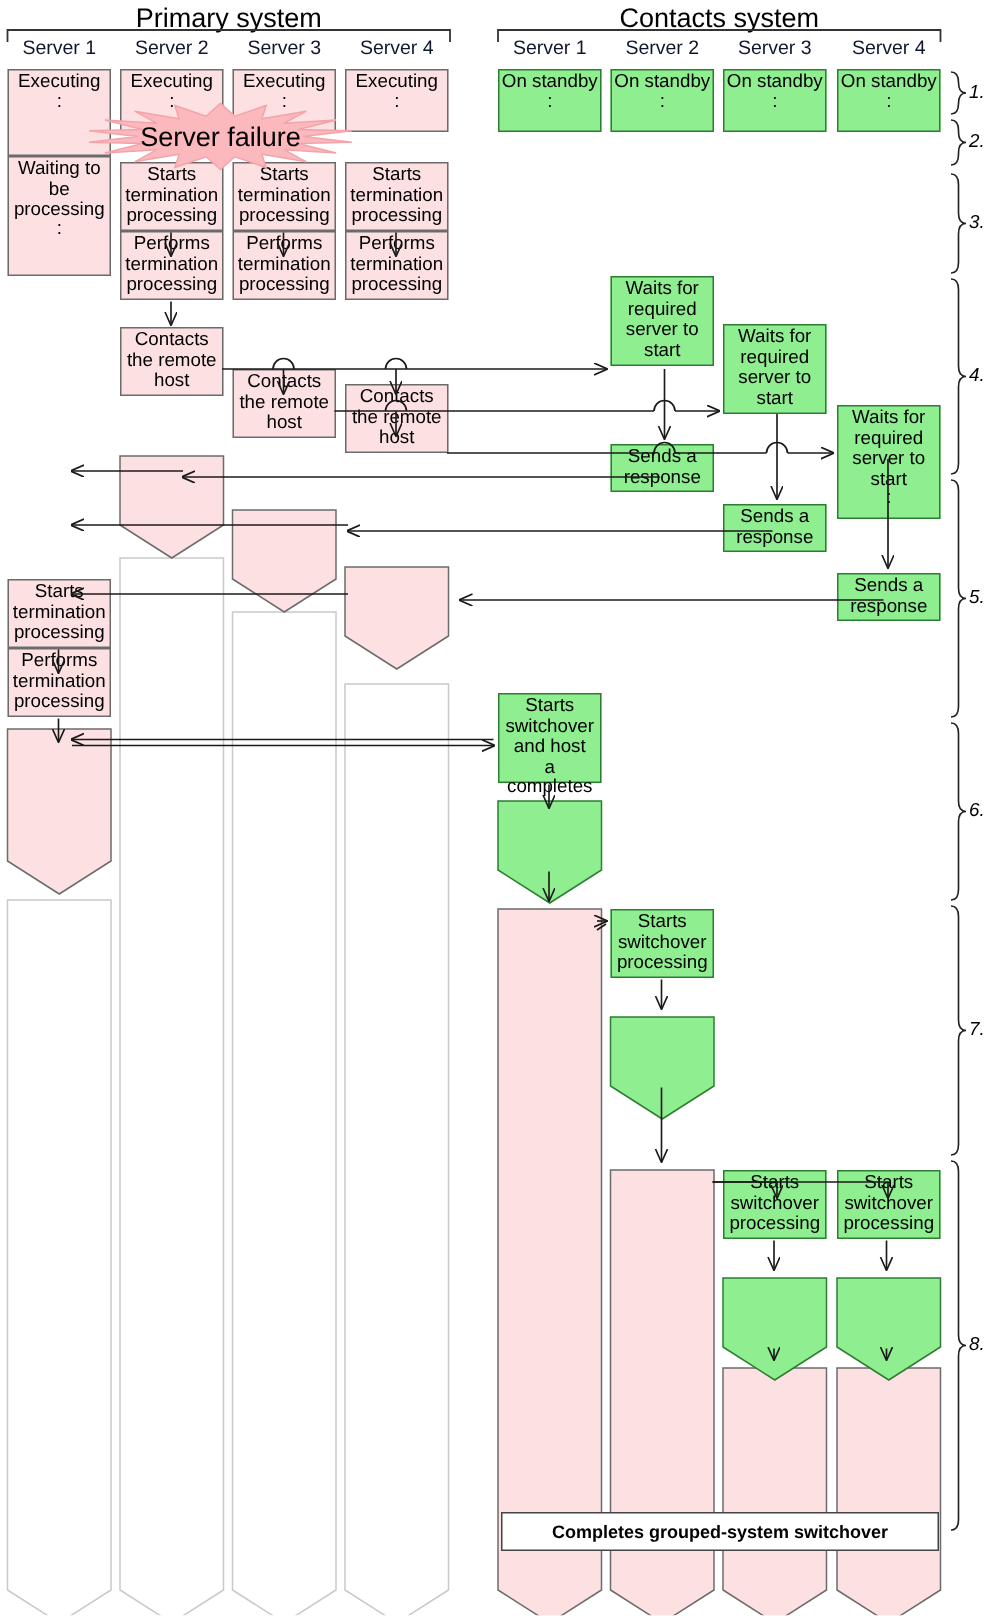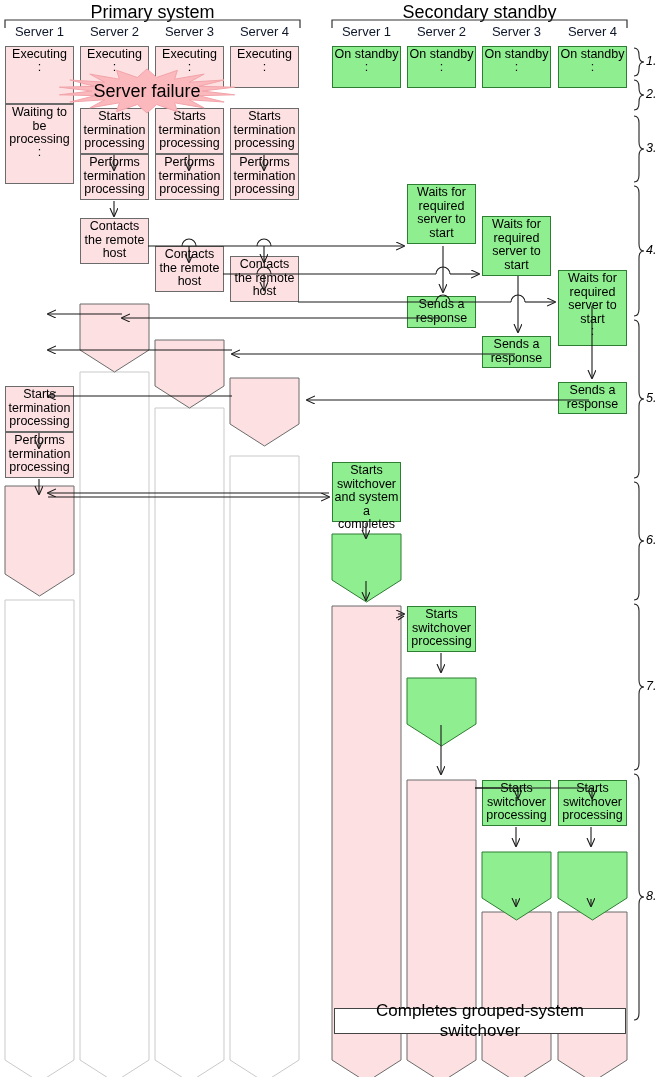--- a/index.html
+++ b/index.html
@@ -10,32 +10,32 @@
   .srv-title{font-size:13px;text-align:center;color:#0f172a;}
   
   .blk{position:absolute;box-sizing:border-box;border:1px solid #6b6b6b;
        font-size:12.5px;line-height:13.6px;text-align:center;color:#000;
        display:flex;flex-direction:column;align-items:center;justify-content:flex-start;}
   .blk.pink{background:#fde0e2;}
   .blk.green{background:#8fee90;}
   .blk.white{background:#fff;border-color:#c9c9c9;}
   .num{position:absolute;font-size:12.5px;font-style:italic;color:#000;}
   .barlabel{position:absolute;box-sizing:border-box;background:#fff;border:1px solid #444;
-            font-size:17px;text-align:center;color:#000;display:flex;align-items:center;justify-content:center;}
+            font-size:12px;text-align:center;color:#000;display:flex;align-items:center;justify-content:center;font-weight:bold;}
   svg{position:absolute;left:0;top:0;overflow:visible;}
   .burst{position:absolute;display:flex;align-items:center;justify-content:center;
          font-size:18px;color:#000;}
 </style>
 </head>
 <body>
 
 <div id="stage">
 
   <div class="sys-title abs" style="left:5px;top:2px;width:295px;">Primary system</div>
-  <div class="sys-title abs" style="left:332px;top:2px;width:295px;">Secondary standby</div>
+  <div class="sys-title abs" style="left:332px;top:2px;width:295px;">Contacts system</div>
 
   <svg width="665" height="1077" style="z-index:5;pointer-events:none;">
       <path d="M558,912 L627,912 L627,1060 L592.5,1082 L558,1060 Z" fill="#fde0e2" stroke="#6b6b6b" stroke-width="1"></path>
       <path d="M482,912 L551,912 L551,1060 L516.5,1082 L482,1060 Z" fill="#fde0e2" stroke="#6b6b6b" stroke-width="1"></path>
       <path d="M407,780 L476,780 L476,1060 L441.5,1082 L407,1060 Z" fill="#fde0e2" stroke="#6b6b6b" stroke-width="1"></path>
       <path d="M332,606 L401,606 L401,1060 L366.5,1082 L332,1060 Z" fill="#fde0e2" stroke="#6b6b6b" stroke-width="1"></path>
       <path d="M558,852 L627,852 L627,898 L592.5,920 L558,898 Z" fill="#8fee90" stroke="#2d7d32" stroke-width="1"></path>
       <path d="M482,852 L551,852 L551,898 L516.5,920 L482,898 Z" fill="#8fee90" stroke="#2d7d32" stroke-width="1"></path>
       <path d="M407,678 L476,678 L476,724 L441.5,746 L407,724 Z" fill="#8fee90" stroke="#2d7d32" stroke-width="1"></path>
       <path d="M332,534 L401,534 L401,580 L366.5,602 L332,580 Z" fill="#8fee90" stroke="#2d7d32" stroke-width="1"></path>
@@ -267,21 +267,21 @@
       <div class="blk white" style="left: 230px; top: 456px; width: 69px; height: 604px; padding-top: 1px; z-index: 1;">
         <div>Inactive</div>
       </div>
       <div class="blk green" style="left: 332px; top: 46px; width: 69px; height: 42px; padding-top: 1px; z-index: 3; border-color: rgb(45, 125, 50);">
         <div>On standby</div>
         <div style="line-height: 11px; letter-spacing: 0px;">:</div>
       </div>
       <div class="blk green" style="left: 332px; top: 462px; width: 69px; height: 60px; padding-top: 1px; z-index: 3; border-color: rgb(45, 125, 50);">
         <div>Starts</div>
         <div>switchover</div>
-        <div>and system</div>
+        <div>and host</div>
         <div>a completes</div>
       </div>
       <div class="blk green" style="left: 332px; top: 534px; width: 69px; height: 46px; padding-top: 1px; z-index: 3; border-color: rgb(45, 125, 50);">
         <div>Performs</div>
         <div>switchover</div>
         <div>processing</div>
       </div>
       <div class="blk pink" style="left: 332px; top: 606px; width: 69px; height: 454px; padding-top: 1px; z-index: 3; border-color: rgb(107, 107, 107);">
         <div>Completes</div>
         <div>switchover</div>

